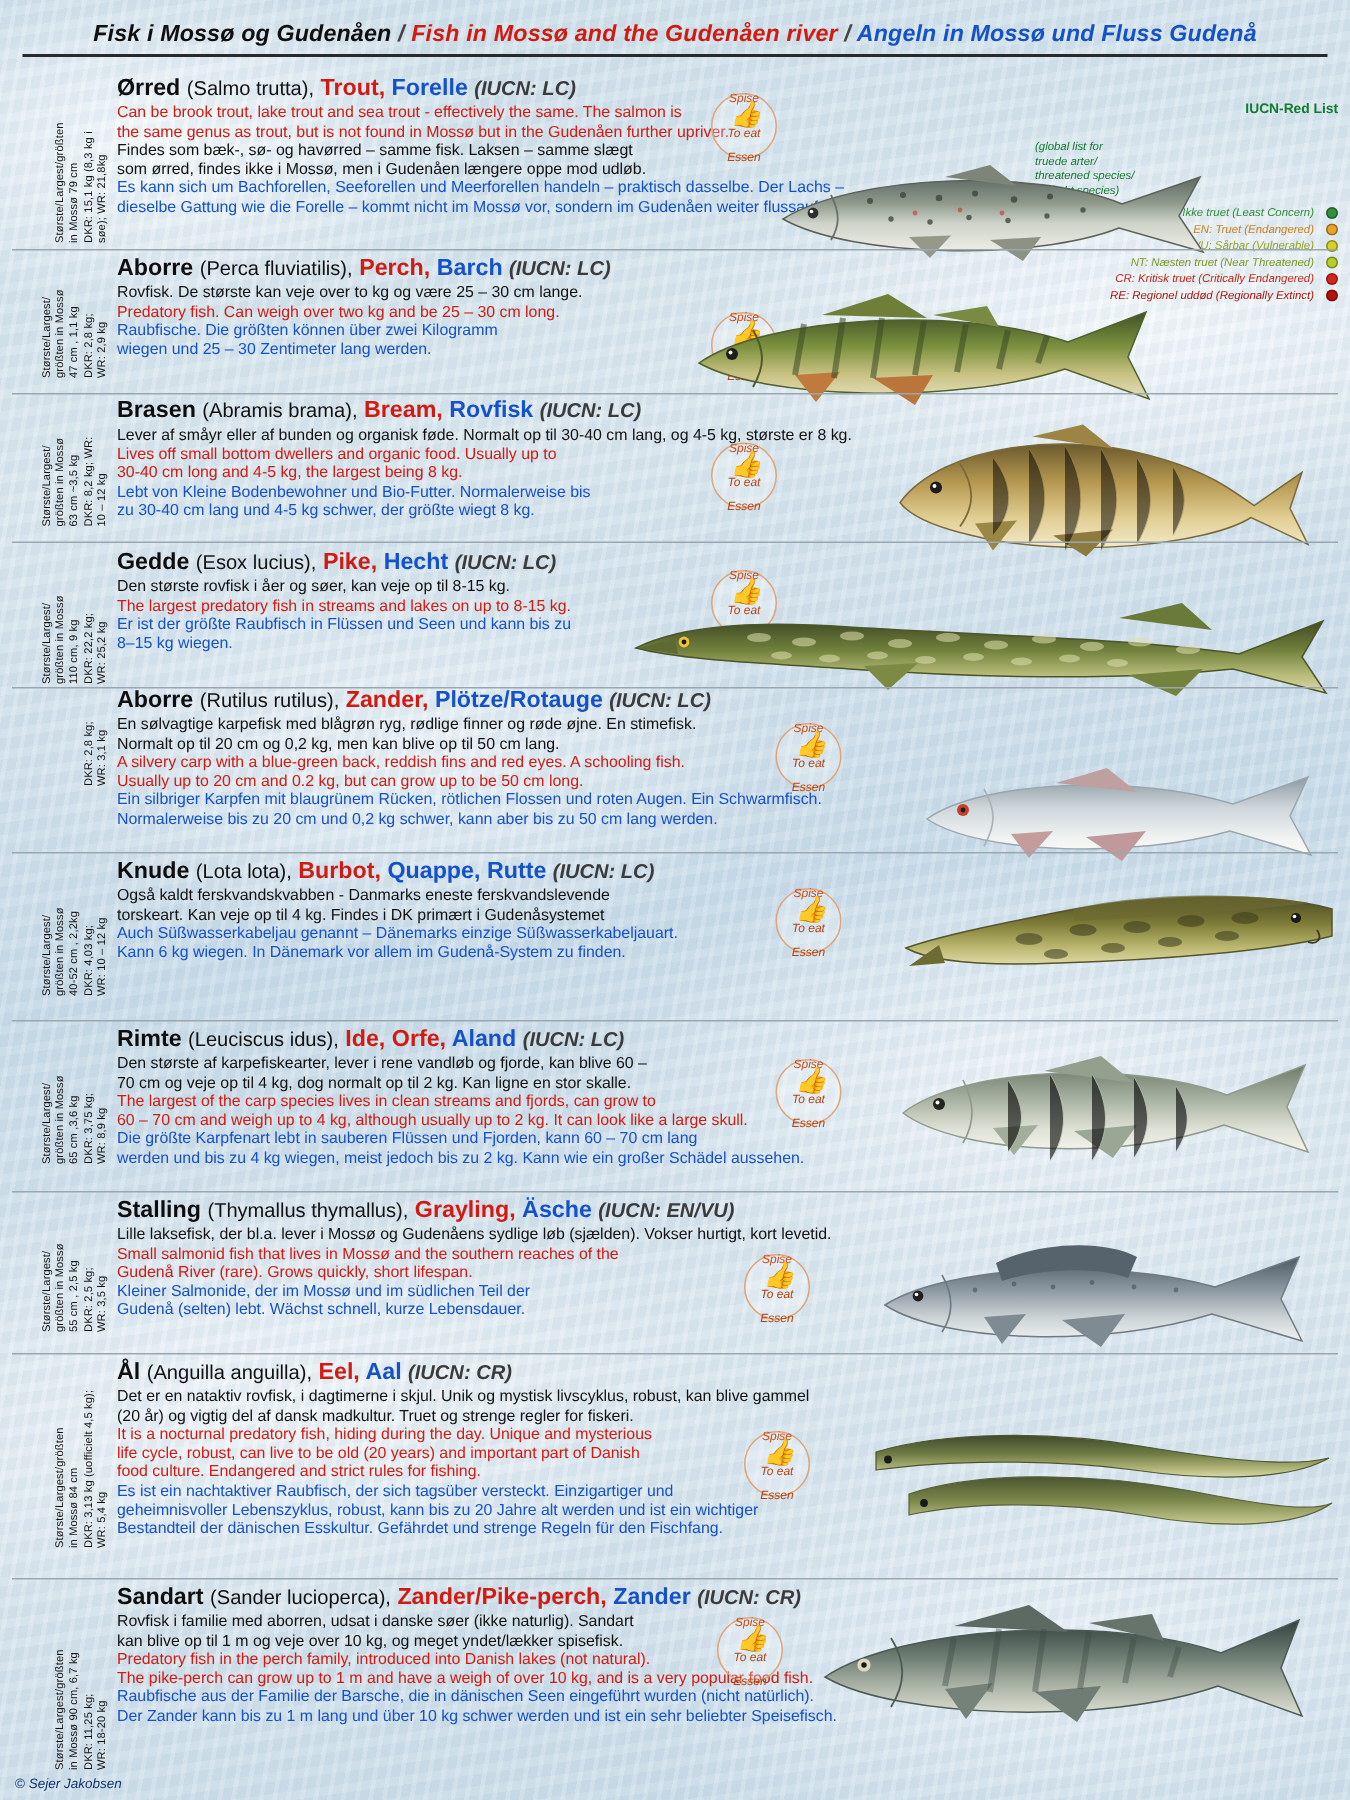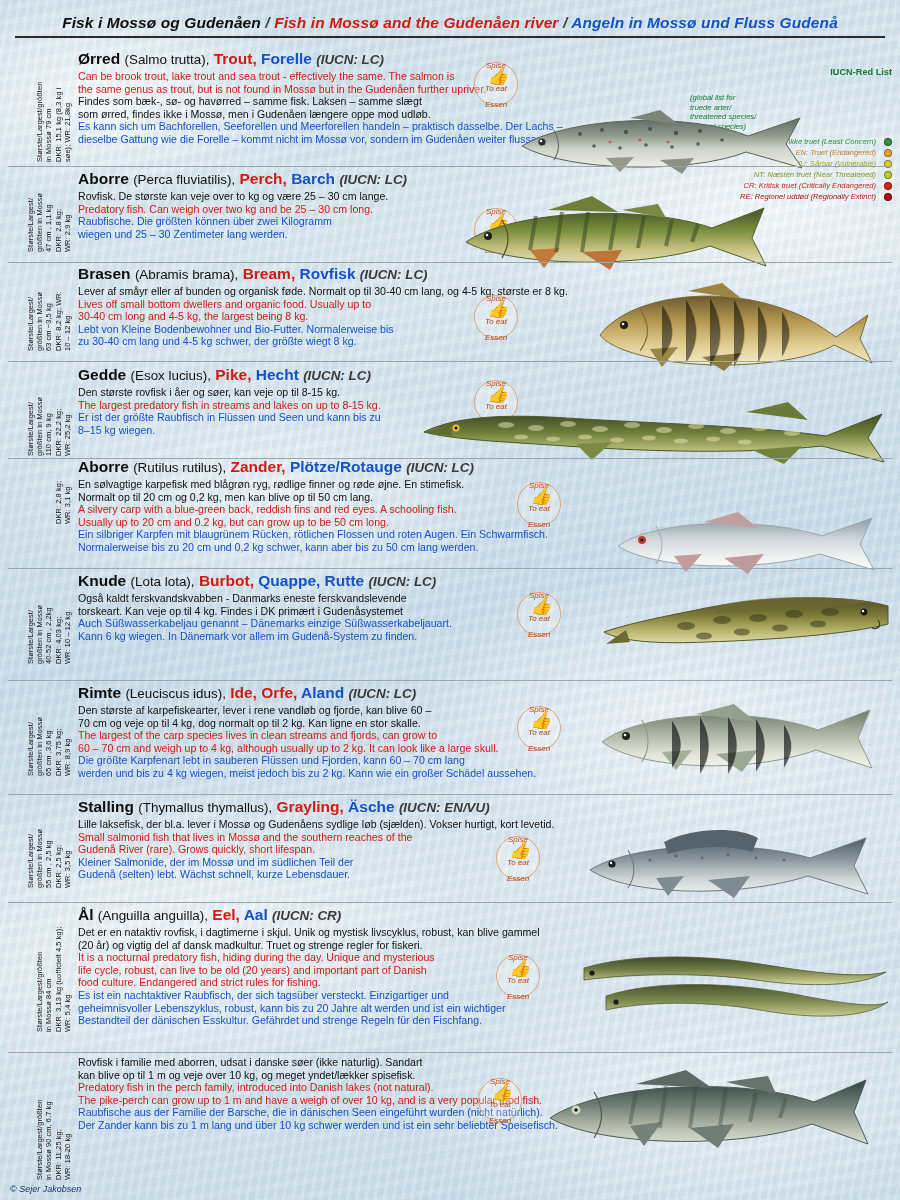--- a/index.html
+++ b/index.html
@@ -724,20 +724,27 @@
   </div>
 
   <div class="species" style="top:1056px">
     <div class="leftmeta" style="top:6px; height:118px;">
       <div class="col">DKR: 11,25 kg;
 WR: 18-20 kg</div>
       <div class="col">Største/Largest/größten
 in Mossø 90 cm, 6,7 kg</div>
     </div>
     <div class="content" style="top:0; width:540px">
+      <h2 class="title">
+        <span>Sandart</span>
+        <span class="latin">(Sander lucioperca)</span><span class="latin">,</span>
+        <span class="en">Zander/Pike-perch,</span>
+        <span class="de">Zander</span>
+        <span class="iucn">(IUCN: CR)</span>
+      </h2>
       <p class="p dk" style="white-space:pre-line">Rovfisk i familie med aborren, udsat i danske søer (ikke naturlig). Sandart
 kan blive op til 1 m og veje over 10 kg, og meget yndet/lækker spisefisk.</p>
       <p class="p en" style="white-space:pre-line; width:560px">Predatory fish in the perch family, introduced into Danish lakes (not natural).
 The pike-perch can grow up to 1 m and have a weigh of over 10 kg, and is a very popular food fish.</p>
       <p class="p de" style="white-space:pre-line; width:560px">Raubfische aus der Familie der Barsche, die in dänischen Seen eingeführt wurden (nicht natürlich).
 Der Zander kann bis zu 1 m lang und über 10 kg schwer werden und ist ein sehr beliebter Speisefisch.</p>
     </div>
     <div class="eat" style="left:476px; top:20px">
       <div class="circ"></div>
       <div class="lbl-top">Spise</div>

